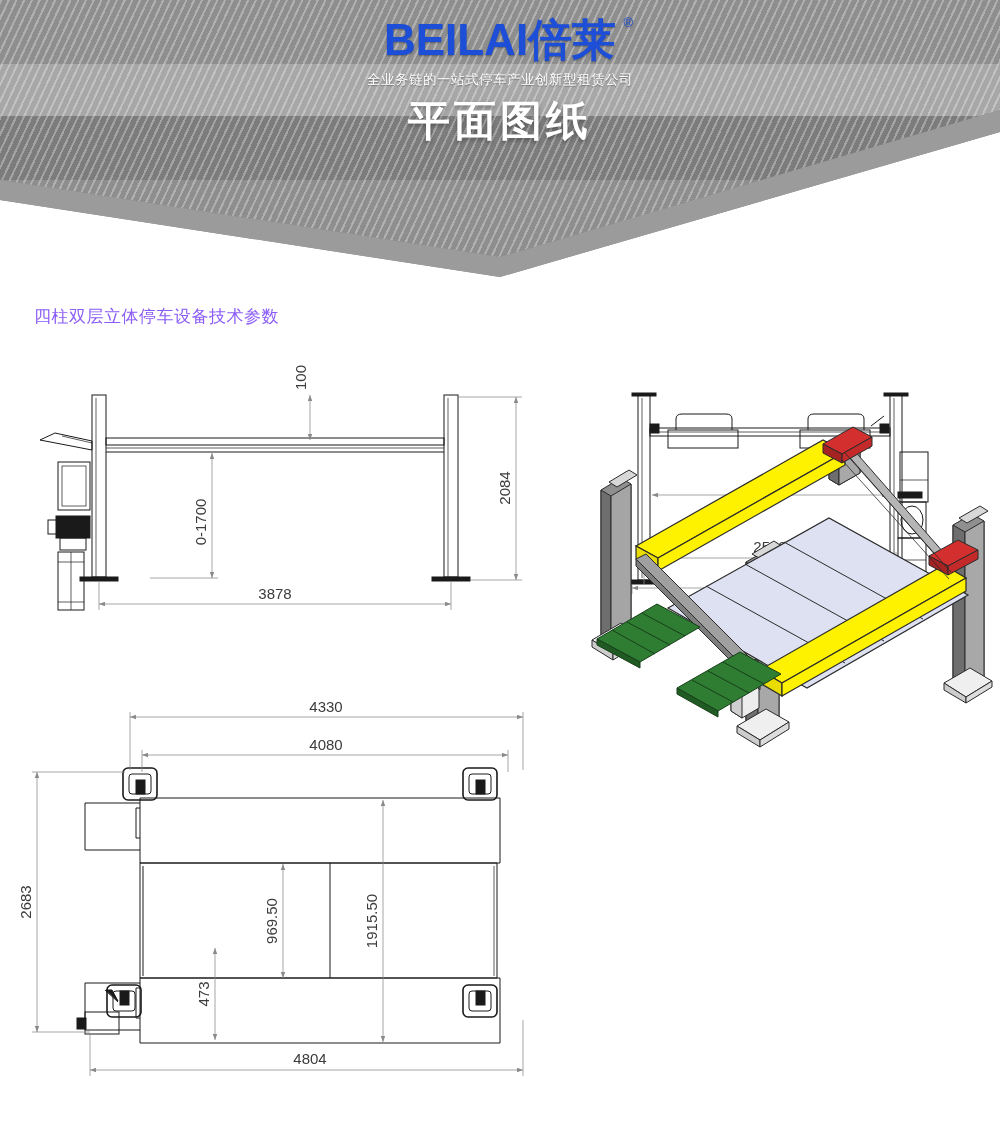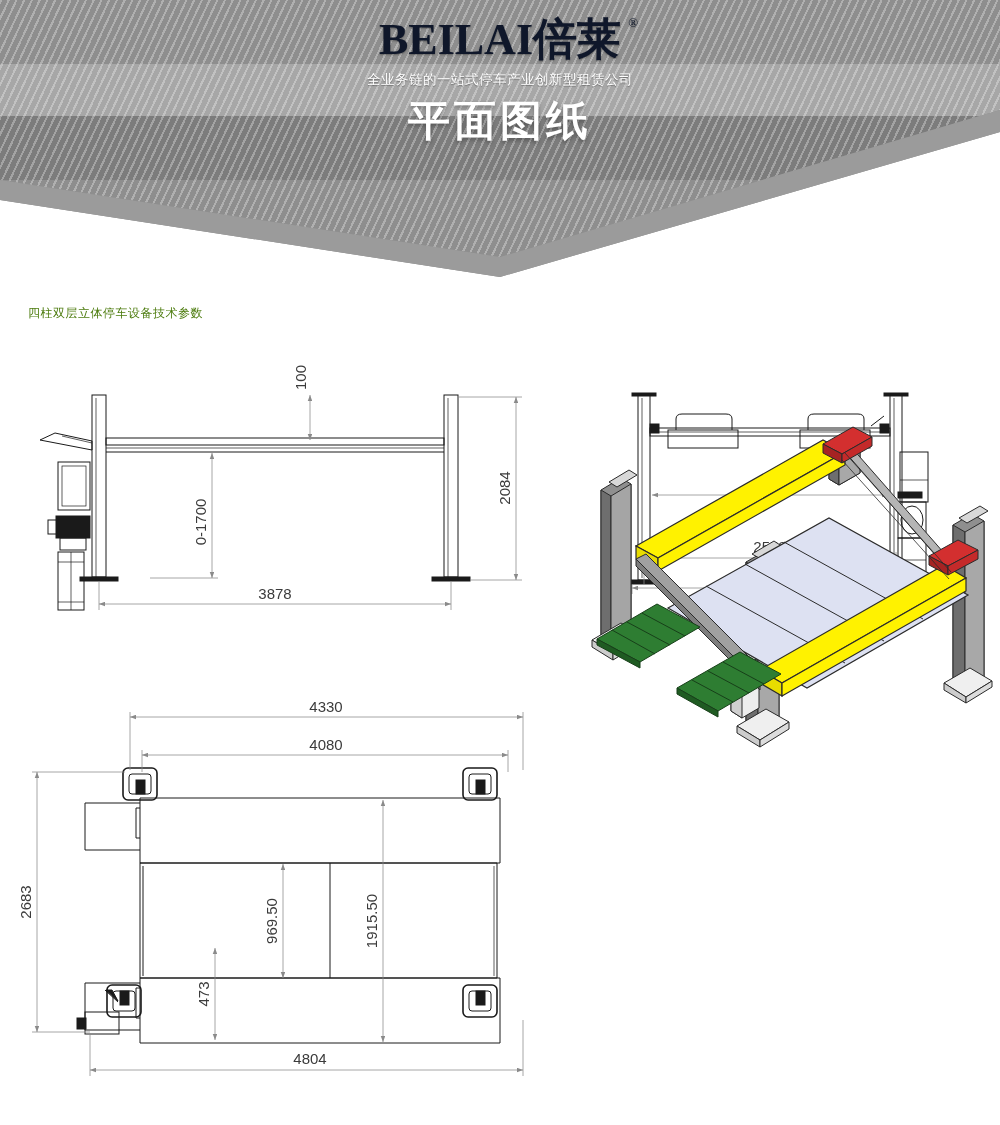--- a/index.html
+++ b/index.html
@@ -37,44 +37,44 @@
     clip-path:polygon(0 180px,500px 257px,1000px 110px,1000px 132px,500px 277px,0 200px);
     background:#9b9b9b;
   }
 
   .logo-wrap{
     position:absolute;left:0;top:18px;width:1000px;text-align:center;
     z-index:5;
   }
   .logo-line{
     display:inline-block;position:relative;
-    color:#0f172a;font-weight:bold;
+    color:#1d4ed8;font-weight:bold;
     font-size:44px;letter-spacing:0px;line-height:1.0;
     text-shadow:0 1px 2px rgba(0,0,0,.35);
-    font-family:Liberation Serif, serif;
+    font-family:Liberation Sans, sans-serif;
   }
   .logo-reg{
     position:absolute;top:-2px;right:-17px;
     font-size:13px;font-weight:normal;line-height:1;
   }
   .tagline{
     margin-top:9px;color:#ffffff;
     font-size:13.5px;letter-spacing:.5px;
     text-shadow:0 1px 1px rgba(0,0,0,.35);
   }
   .page-title{
     margin-top:10px;color:#ffffff;font-weight:bold;
     font-size:42px;letter-spacing:4px;line-height:1.05;
     text-shadow:0 2px 4px rgba(0,0,0,.35);
   }
 
   
   .subtitle{
-    position:absolute;left:28px;top:305px;
-    font-size:12px;color:#4d7c0f;letter-spacing:.5px;
+    position:absolute;left:34px;top:305px;
+    font-size:17px;color:#8b5cf6;letter-spacing:.5px;
   }
 
   
   .sheet{position:absolute;left:0;top:340px;width:1000px;height:760px;}
   svg.dwg{display:block;}
   .ln{stroke:#1a1a1a;stroke-width:1;fill:none;}
   .ln-b{stroke:#1a1a1a;stroke-width:1.6;fill:none;}
   .ln-t{stroke:#1a1a1a;stroke-width:.7;fill:none;}
   .dim{stroke:#8a8a8a;stroke-width:.75;fill:none;}
   .fillk{fill:#1a1a1a;stroke:#1a1a1a;stroke-width:1;}

